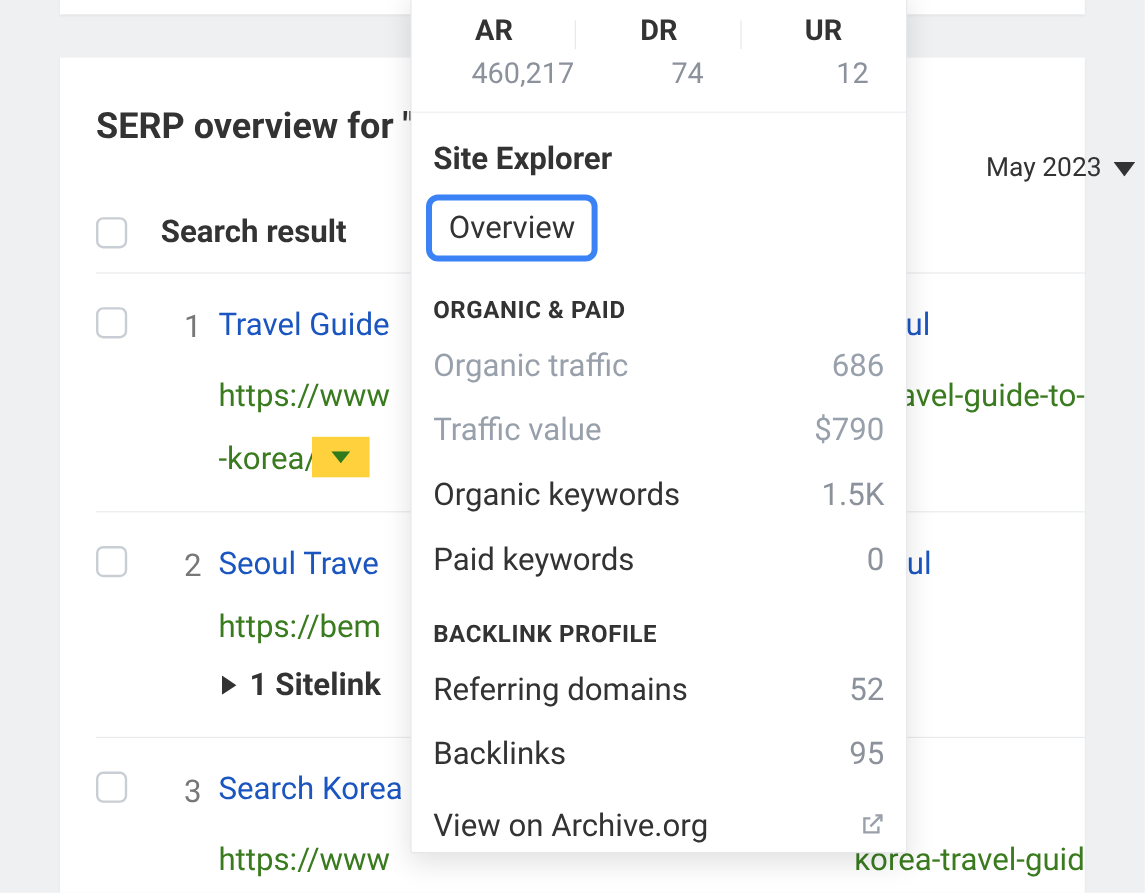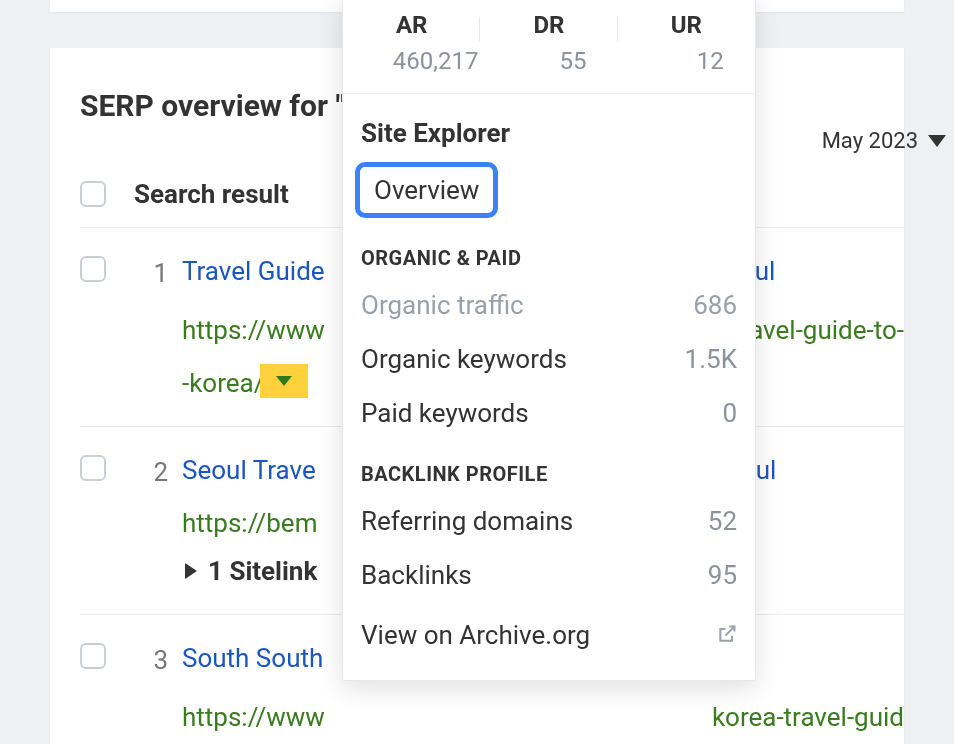--- a/index.html
+++ b/index.html
@@ -246,21 +246,21 @@
           </svg>
         <span>1 Sitelink</span>
       </div>
     </div>
   </div>
 
   <div class="result-row">
     <div class="checkbox"></div>
     <div class="idx">3</div>
     <div class="result-body">
-      <div class="title-link">South South</div>
+      <div class="title-link">Search Korea</div>
       <div style="display:flex; white-space:nowrap; margin-top:6px;">
         <span class="url-link">https://www</span>
         <span style="width:418px; display:inline-block;"></span>
         <span class="url-link">korea-travel-guid</span>
       </div>
     </div>
   </div>
 
   <div class="result-row" style="border-bottom:none;">
     <div class="checkbox"></div>
@@ -281,39 +281,43 @@
 </div>
 
 <div class="dropdown">
   <div class="metrics-bar">
     <div class="metric">
       <div class="metric-key">AR</div>
       <div class="metric-val">460,217</div>
     </div>
     <div class="metric">
       <div class="metric-key">DR</div>
-      <div class="metric-val">55</div>
+      <div class="metric-val">74</div>
     </div>
     <div class="metric">
       <div class="metric-key">UR</div>
       <div class="metric-val">12</div>
     </div>
   </div>
 
   <div class="section-title">Site Explorer</div>
   <div class="highlight-box">
     <span style="font-size:26px;">Overview</span>
   </div>
 
   <div class="section-header-sm">ORGANIC &amp; PAID</div>
 
   <div class="menu-item muted">
     <span>Organic traffic</span>
     <span class="val">686</span>
   </div>
+  <div class="menu-item muted">
+    <span>Traffic value</span>
+    <span class="val">$790</span>
+  </div>
   <div class="menu-item">
     <span>Organic keywords</span>
     <span class="val">1.5K</span>
   </div>
   <div class="menu-item">
     <span>Paid keywords</span>
     <span class="val">0</span>
   </div>
 
   <div class="section-header-sm">BACKLINK PROFILE</div>
@@ -322,21 +326,21 @@
     <span>Referring domains</span>
     <span class="val">52</span>
   </div>
   <div class="menu-item">
     <span>Backlinks</span>
     <span class="val">95</span>
   </div>
 
   <div class="spacer-sm"></div>
 
-  <div class="menu-item" style="padding-bottom:30px;">
+  <div class="menu-item" style="padding-bottom:6px;">
     <span>View on Archive.org</span>
     <span class="ext-icon">
       <svg width="20" height="20" viewBox="0 0 24 24" fill="none" stroke="#9aa0a9" stroke-width="2.4">
         <path d="M15 3 H21 V9"></path>
           <path d="M10 14 L21 3"></path>
         <path d="M18 14 V20 H4 V6 H10"></path>
       </svg>
     </span>
   </div>
 </div>

